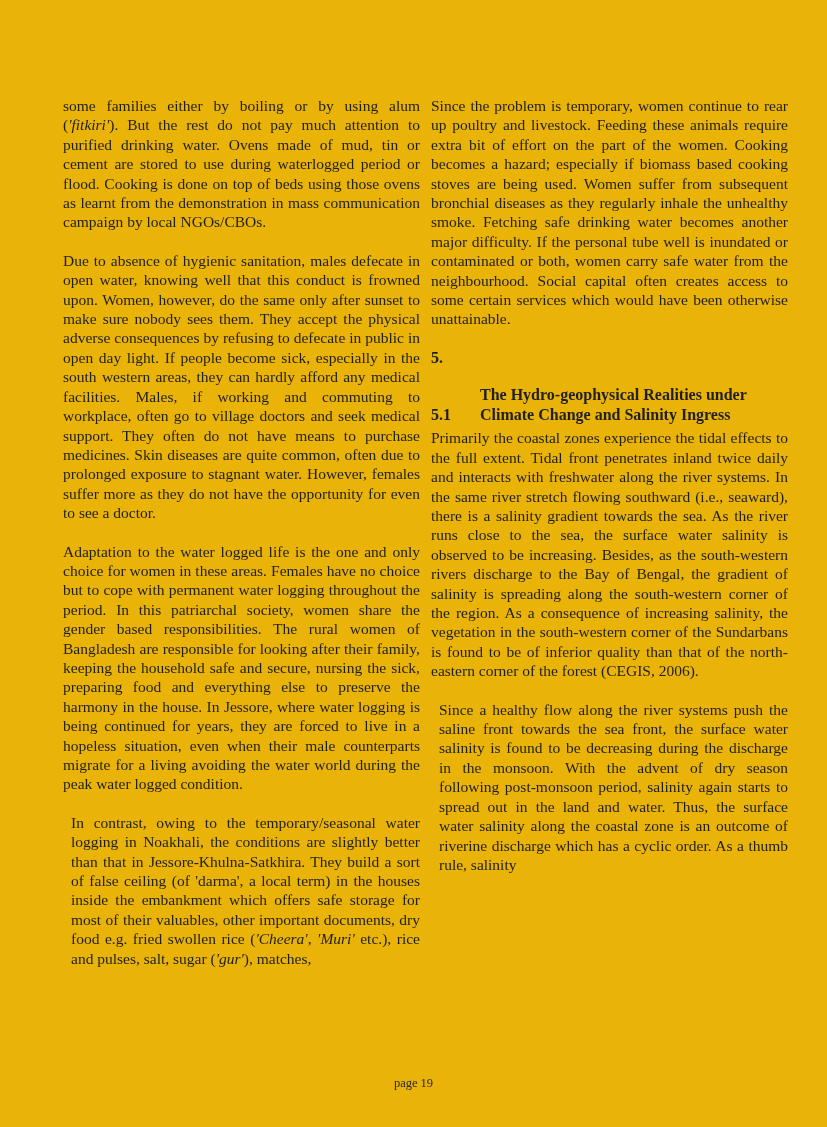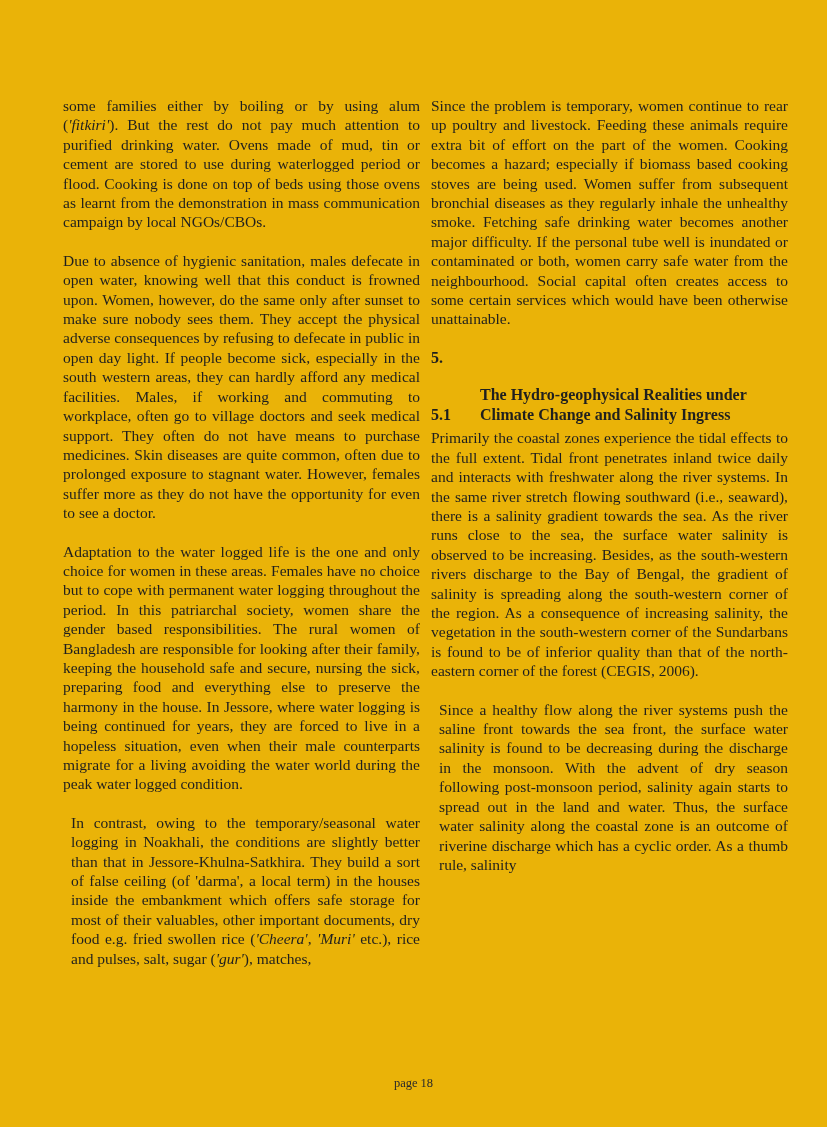--- a/index.html
+++ b/index.html
@@ -101,15 +101,15 @@
 Climate Change and Salinity Ingress</span>
       </div>
 
       <p>Primarily the coastal zones experience the tidal effects to the full extent. Tidal front penetrates inland twice daily and interacts with freshwater along the river systems. In the same river stretch flowing southward (i.e., seaward), there is a salinity gradient towards the sea. As the river runs close to the sea, the surface water salinity is observed to be increasing. Besides, as the south-western rivers discharge to the Bay of Bengal, the gradient of salinity is spreading along the south-western corner of the region. As a consequence of increasing salinity, the vegetation in the south-western corner of the Sundarbans is found to be of inferior quality than that of the north-eastern corner of the forest (CEGIS, 2006).</p>
       <p>Since a healthy flow along the river systems push the saline front towards the sea front, the surface water salinity is found to be decreasing during the discharge in the monsoon. With the advent of dry season following post-monsoon period, salinity again starts to spread out in the land and water. Thus, the surface water salinity along the coastal zone is an outcome of riverine discharge which has a cyclic order. As a thumb rule, salinity</p>
     </div>
 
   </div>
 
   <div class="footer">
-    <span>page 18</span>
+    <span>page 19</span>
   </div>
 </div>
 
 </body></html>

